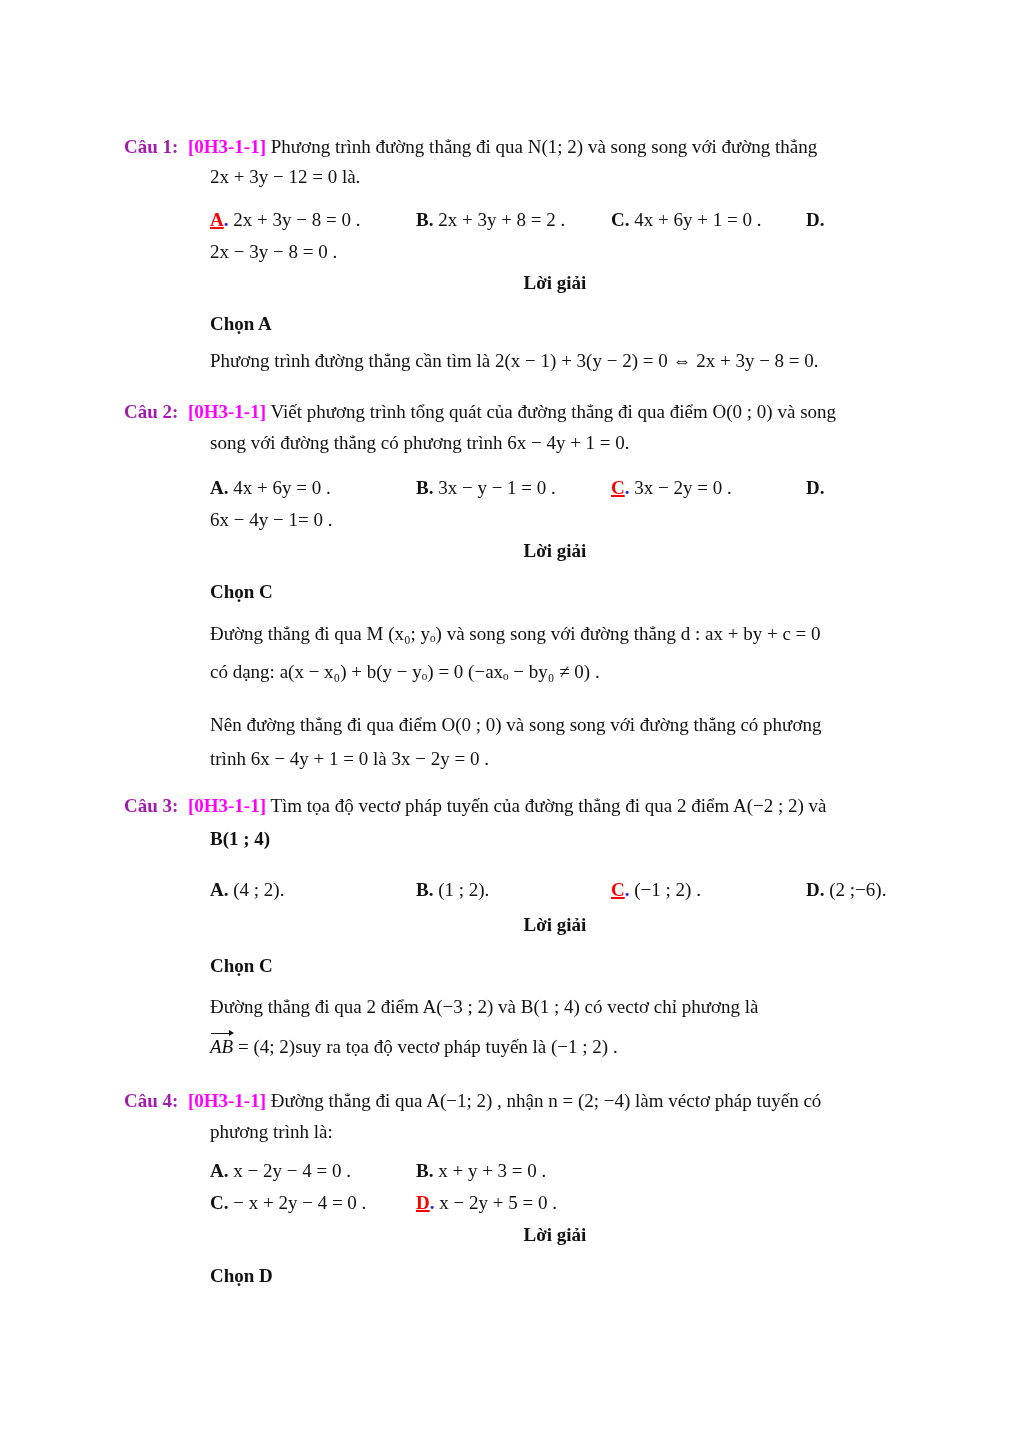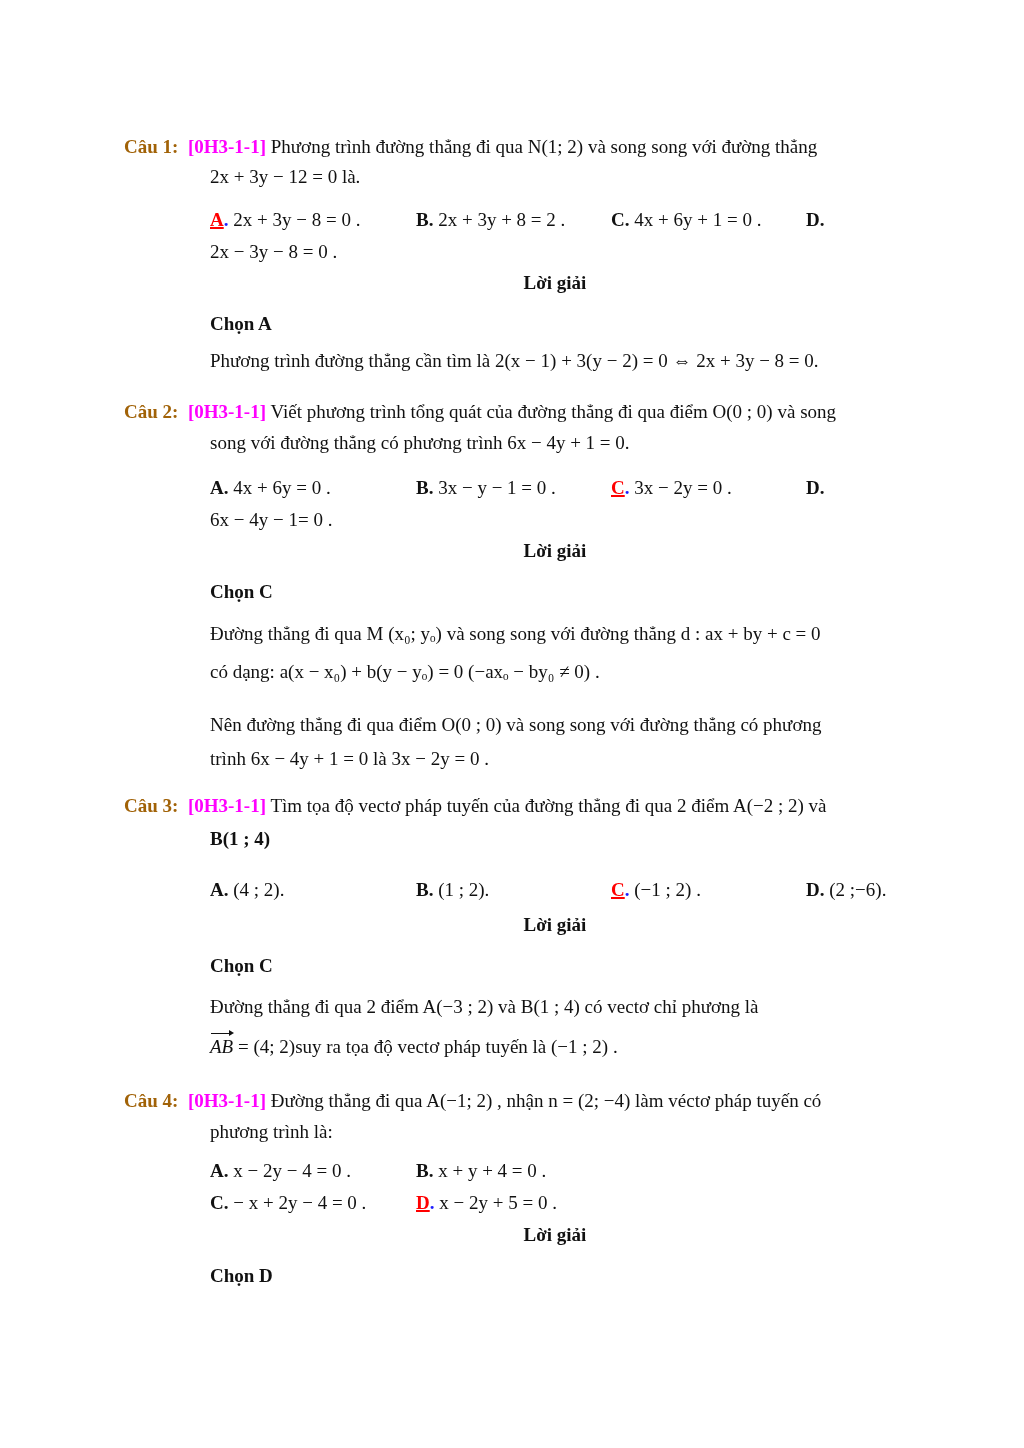--- a/index.html
+++ b/index.html
@@ -6,21 +6,21 @@
   body {
     width: 1024px; height: 1448px; position: relative; overflow: hidden;
     font-family: "Liberation Serif", "DejaVu Serif", serif;
     color: #111111; font-size: 19px;
   }
   .page { position: absolute; left: 0; top: 0; width: 1024px; height: 1448px; }
   .q-head {
     position: absolute; left: 124px; width: 776px; line-height: 33px;
     text-align: justify;
   }
-  .q-num { color: #a16207; font-weight: bold; }
+  .q-num { color: #a21caf; font-weight: bold; }
   .q-code { color: #ff00ff; font-weight: bold; }
   .line { position: absolute; left: 210px; line-height: 30px; white-space: nowrap; }
   .mi { font-style: italic; }
   .opt { position: absolute; line-height: 30px; white-space: nowrap; }
   .opt-letter { font-weight: bold; }
   .opt-letter.correct { color: #ff0000; text-decoration: underline; text-decoration-thickness: 2px; }
   .opt-dot { color: #1c1cff; font-weight: bold; }
   .sol-title { position: absolute; left: 0; width: 1110px; text-align: center; font-weight: bold; line-height: 30px; }
   .choose { position: absolute; left: 210px; font-weight: bold; line-height: 30px; }
   .vec { position: relative; display: inline-block; }
@@ -112,21 +112,21 @@
   <div class="q-head" style="top:1084px;">
     <span class="q-num">Câu 4:</span>&nbsp;
     <span class="q-code">[0H3-1-1]</span><span> Đường thẳng đi qua  A(−1;  2) , nhận  n = (2; −4)  làm véctơ pháp tuyến có</span>
   </div>
   <div class="line" style="top:1117px;">phương trình là:</div>
 
   <div class="opt" style="left:210px; top:1156px;">
     <span class="opt-letter">A</span><span class="opt-letter">.</span><span> x − 2y − 4 = 0 .</span>
   </div>
   <div class="opt" style="left:416px; top:1156px;">
-    <span class="opt-letter">B</span><span class="opt-letter">.</span><span> x + y + 4 = 0 .</span>
+    <span class="opt-letter">B</span><span class="opt-letter">.</span><span> x + y + 3 = 0 .</span>
   </div>
   <div class="opt" style="left:210px; top:1188px;">
     <span class="opt-letter">C</span><span class="opt-letter">.</span><span>  − x + 2y − 4 = 0 .</span>
   </div>
   <div class="opt" style="left:416px; top:1188px;">
     <span class="opt-letter correct">D</span><span class="opt-dot">.</span><span> x − 2y + 5 = 0 .</span>
   </div>
 
   <div class="sol-title" style="top:1220px;">Lời giải</div>
   <div class="choose" style="top:1261px;">Chọn D</div>

